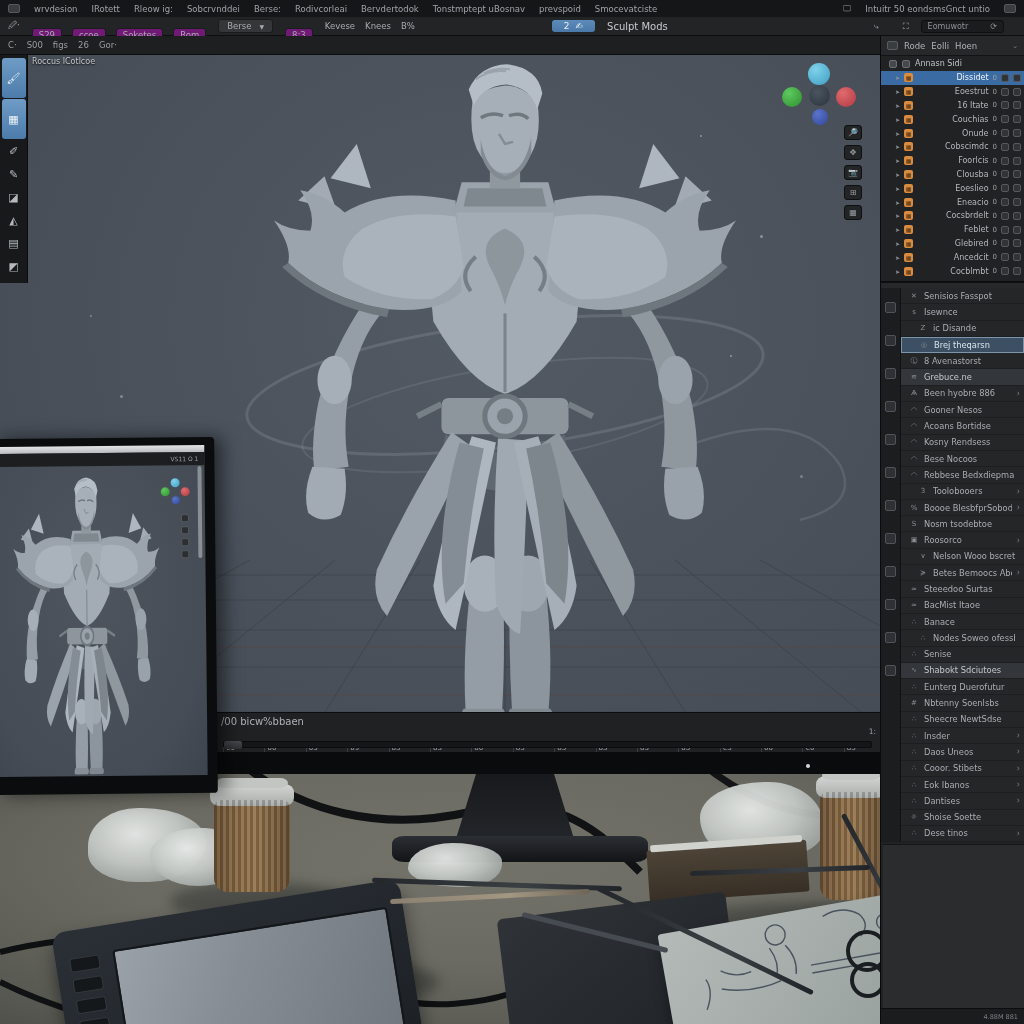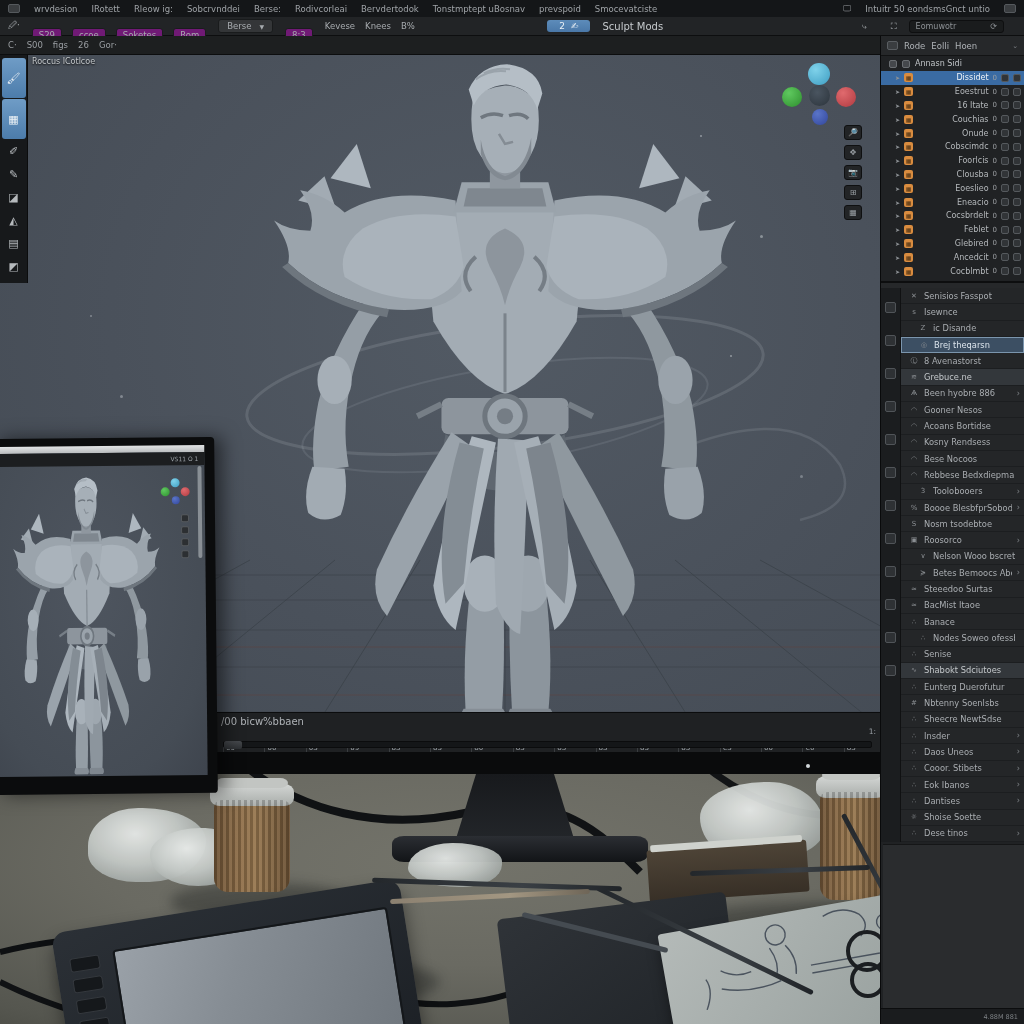--- a/index.html
+++ b/index.html
@@ -58,21 +58,21 @@
 
   
   .menubar { position:absolute; left:0; top:0; width:1024px; height:17px; background:#141618; display:flex; align-items:center; gap:14px; padding:0 8px; font-size:8.5px; color:#9fa3a7; }
   .menubar .logo { width:12px; height:9px; background:#3a3d40; border:1px solid #55595d; border-radius:2px; }
   .menubar .spacer { flex:1; }
   .toolbar { position:absolute; left:0; top:17px; width:1024px; height:19px; background:#222426; display:flex; align-items:center; gap:12px; padding:0 8px; font-size:8.5px; color:#a7abaf; border-bottom:1px solid #0d0e0f; }
   .chip { padding:1px 6px; background:#701a75; border-radius:3px; border:1px solid #1a1c1d;margin-top:18px; }
   .dd { display:flex; align-items:center; gap:8px; padding:1px 8px; background:#343638; border-radius:3px; border:1px solid #191b1c; }
   .mode-btn { display:flex; align-items:center; gap:6px; padding:1px 12px; background:linear-gradient(180deg,#5d8cba,#4a78a8); color:#eaf0f5; border-radius:3px; font-size:9px; }
   .mode-label { color:#c6cacd; font-size:10px; }
-  .tb-search { display:flex; align-items:center; gap:20px; background:#1a1c1d; border:1px solid #0e0f10; border-radius:3px; padding:1px 6px; color:#8d9195; font-size:8px; }
+  .tb-search { display:flex; align-items:center; gap:8px; background:#1a1c1d; border:1px solid #0e0f10; border-radius:3px; padding:1px 6px; color:#8d9195; font-size:8px; }
   .viewhdr { position:absolute; left:0; top:36px; width:880px; height:19px; background:#1d1f20; display:flex; align-items:center; gap:10px; padding:0 8px; font-size:8.5px; color:#9a9ea2; border-bottom:1px solid #0c0d0e; }
   .tooltip { position:absolute; left:32px; top:57px; font-size:8px; color:#c3c7ca; text-shadow:0 1px 2px #000; }
 
   
   .toolcol { position:absolute; left:0; top:55px; width:28px; height:228px; background:#17191b; border-right:1px solid #0b0c0d; padding-top:2px; }
   .tool { width:24px; height:22px; margin:1px auto; border-radius:3px; display:flex; align-items:center; justify-content:center; font-size:11px; color:#b6babd; }
   .tool.active { background:linear-gradient(180deg,#6f9cc6,#4c7cab); height:40px; color:#eef3f7; }
 
   
   .timeline { position:absolute; left:215px; top:712px; width:665px; height:40px; background:#1f2123; border-top:1px solid #0b0c0d; font-size:7.5px; color:#9aa0a5; }

